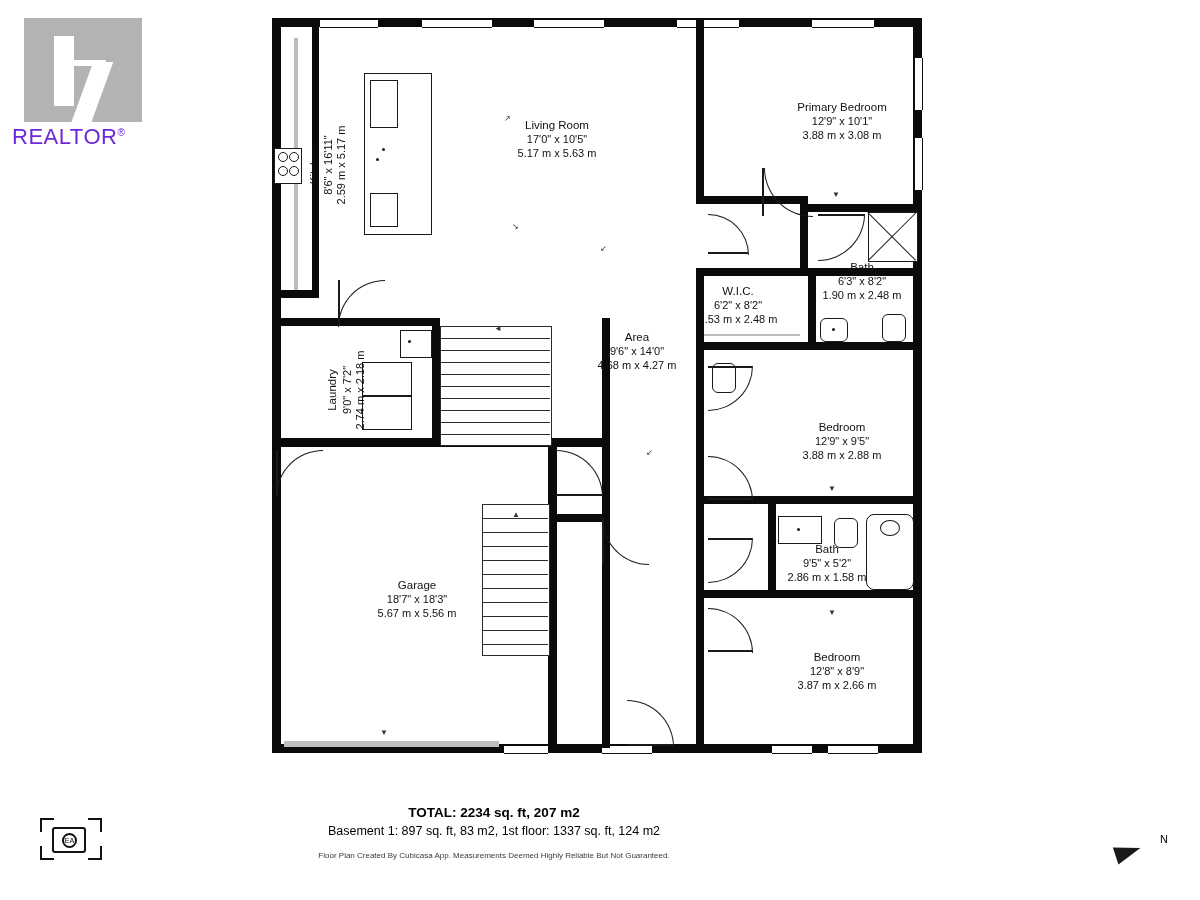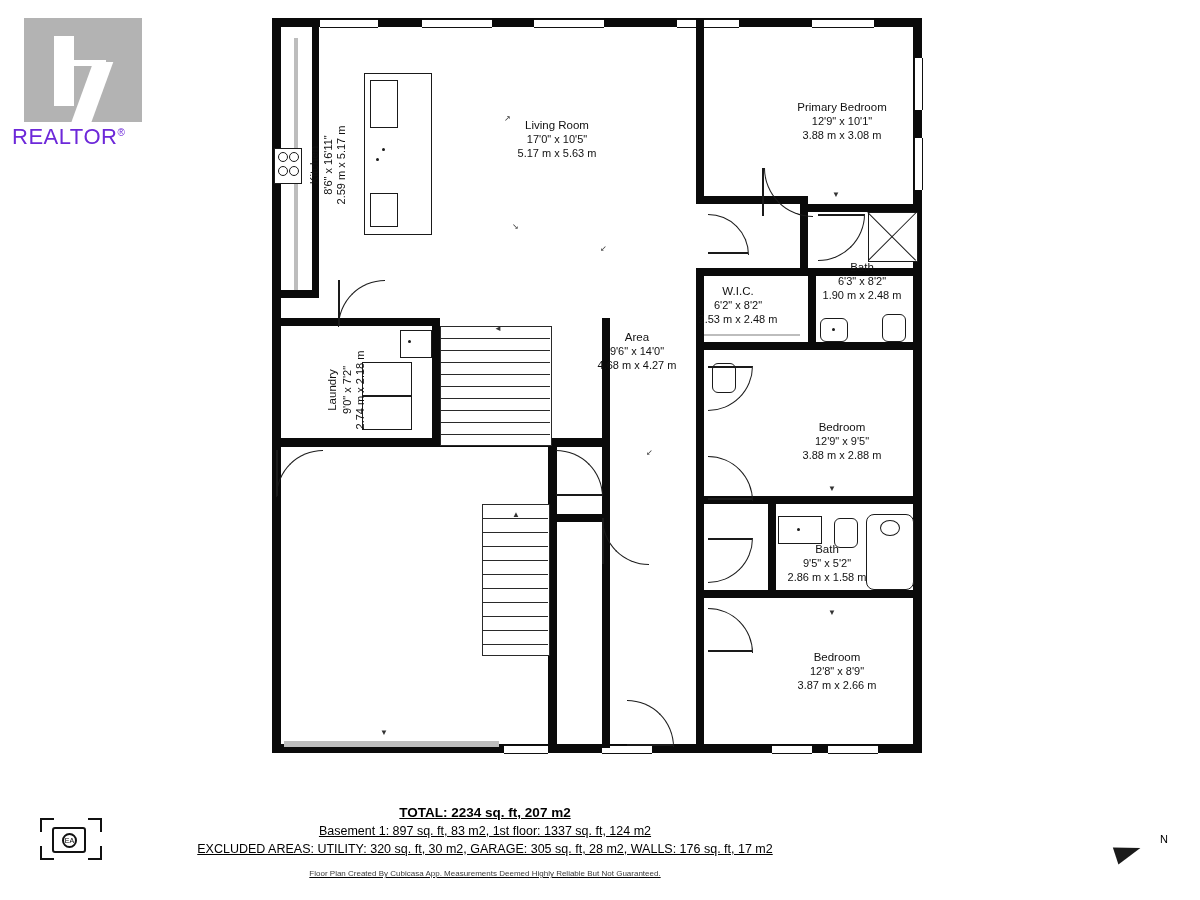--- a/index.html
+++ b/index.html
@@ -185,24 +185,23 @@
 
   .arrow-s {
     position: absolute;
     font-size: 8px;
     color: #333;
   }
 
   
   .footer {
     position: absolute;
-    left: 3px; top: 804px;
+    left: 12px; top: 804px;
     width: 964px;
     text-align: center;
-    text-decoration: underline;
   }
   .footer .total {
     font-size: 13.5px;
     font-weight: bold;
     line-height: 18px;
   }
   .footer .sub {
     font-size: 12.5px;
     line-height: 18px;
   }
@@ -468,31 +467,35 @@
       <div class="d">12'9" x 9'5"</div>
       <div class="d">3.88 m x 2.88 m</div>
     </div>
 
     <div class="lbl" style="left:470px;top:524px;width:170px;">
       <div class="t">Bath</div>
       <div class="d">9'5" x 5'2"</div>
       <div class="d">2.86 m x 1.58 m</div>
     </div>
 
+    <div class="lbl" style="left:50px;top:560px;width:190px;">
+      <div class="t">Garage</div>
+      <div class="d">18'7" x 18'3"</div>
+      <div class="d">5.67 m x 5.56 m</div>
+    </div>
 
 
     <div class="lbl" style="left:470px;top:632px;width:190px;">
       <div class="t">Bedroom</div>
       <div class="d">12'8" x 8'9"</div>
       <div class="d">3.87 m x 2.66 m</div>
     </div>
 
   </div>
 
 
   <div class="footer">
     <div class="total">TOTAL: 2234 sq. ft, 207 m2</div>
     <div class="sub">Basement 1: 897 sq. ft, 83 m2, 1st floor: 1337 sq. ft, 124 m2</div>
-    <div class="excl">EXCLUDED AREAS: UTILITY: 320 sq. ft, 30 m2, GARAGE: 305 sq. ft, 28 m2, WALLS: 176 sq. ft, 17 m2</div>
     <div class="credit">Floor Plan Created By Cubicasa App. Measurements Deemed Highly Reliable But Not Guaranteed.</div>
   </div>
 
 </div>
 
 </body></html>

